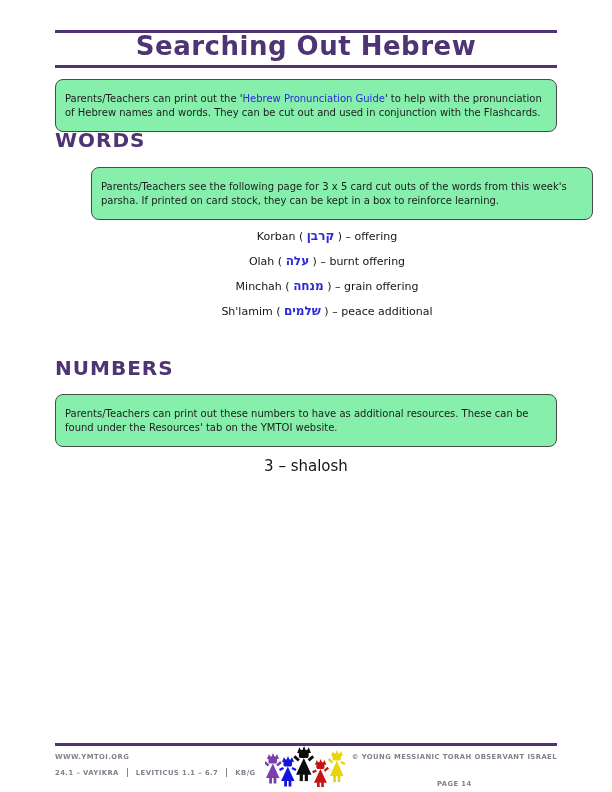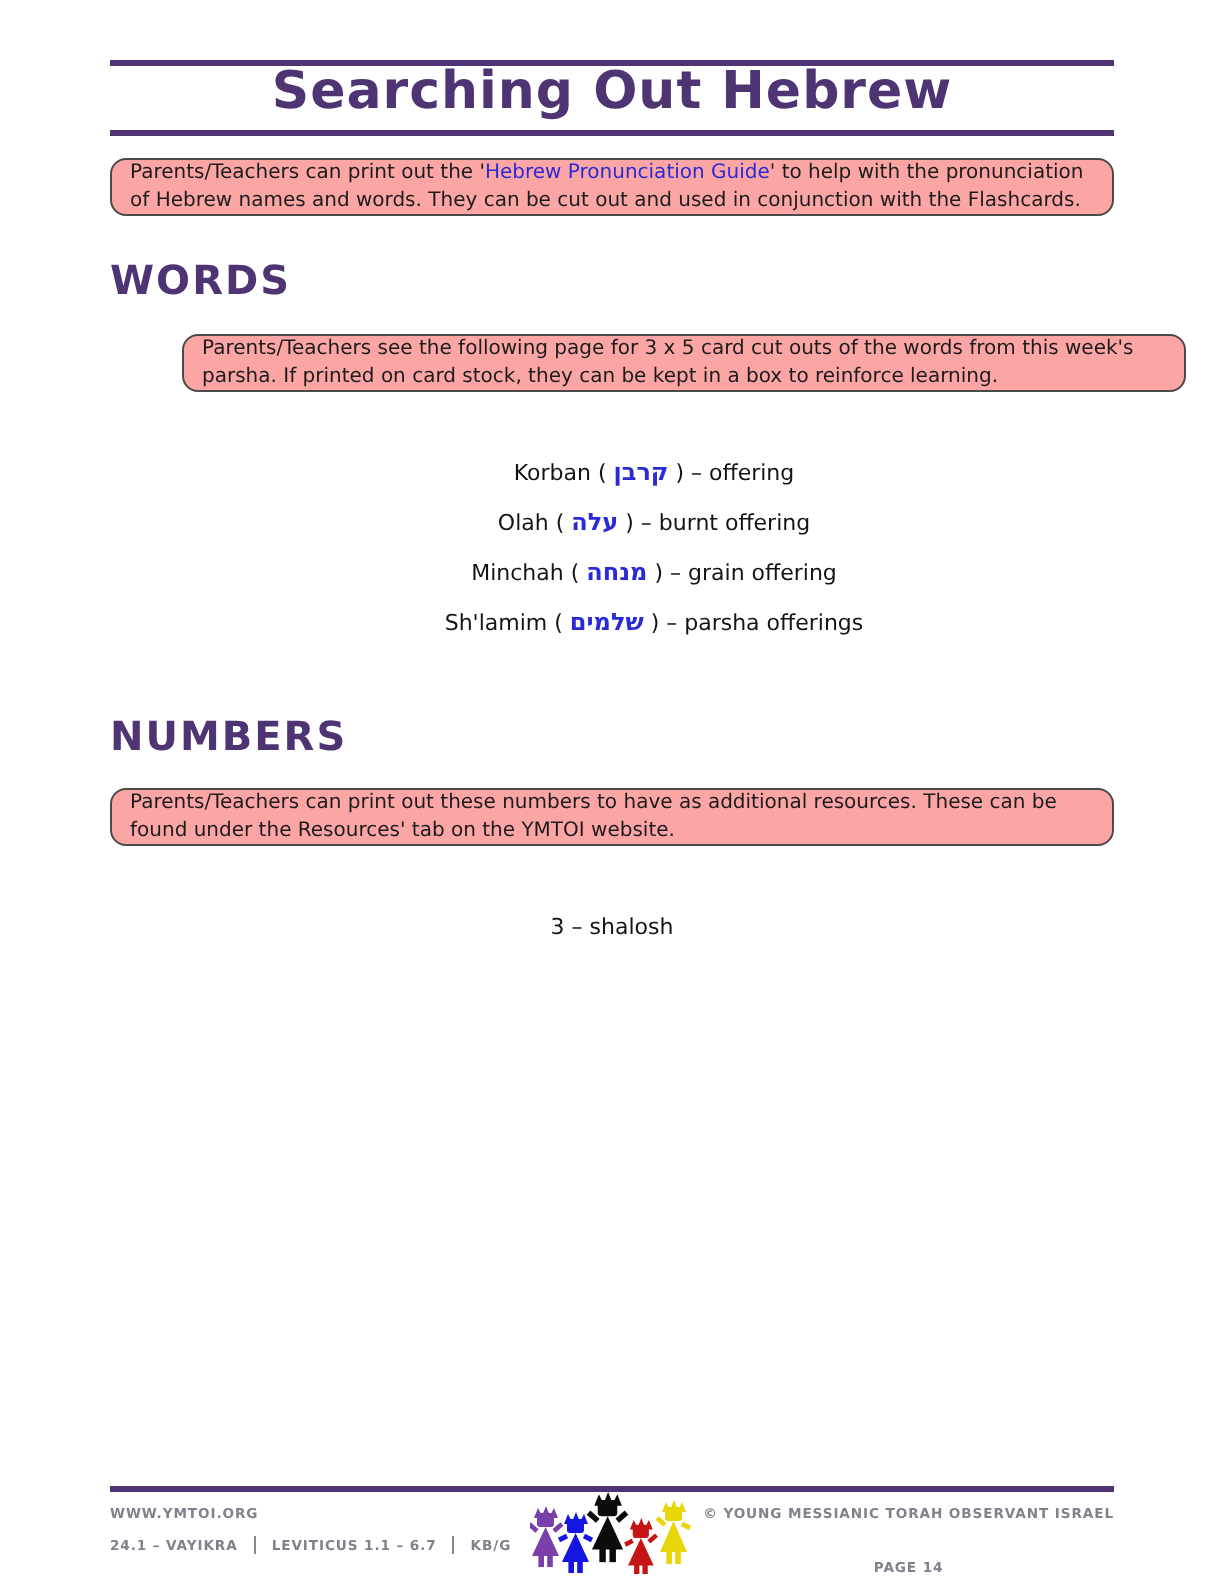--- a/index.html
+++ b/index.html
@@ -14,42 +14,42 @@
   .rule-top{top:30px;height:3px;}
   .rule-mid{top:65px;height:3px;}
   .page-title{
     position:absolute;top:31px;left:55px;width:502px;margin:0;
     text-align:center;font-size:26px;font-weight:bold;color:#4e3473;
     letter-spacing:0.5px;
   }
   .note-box{
     position:absolute;left:55px;width:502px;box-sizing:border-box;
     border:1px solid #4a4a4a;border-radius:8px;
-    padding:0 9px;font-size:10px;line-height:13.5px;color:#1c1c1c;
-    background:#fca5a5;
+    padding:12px 9px;font-size:10px;line-height:13.5px;color:#1c1c1c;
+    background:#86efac;
   }
   .intro-box{top:79px;}
   .words-note{top:167px;margin-left:36px;}
   .numbers-note{top:394px;}
   .link{color:#2b2bd6;text-decoration:none;cursor:pointer;}
   .section-heading{
     position:absolute;left:55px;margin:0;
     font-size:20px;font-weight:bold;color:#4e3473;letter-spacing:1px;
   }
   .h-words{top:128px;}
   .h-numbers{top:356px;}
   .word-list{
     position:absolute;top:229px;left:0;width:612px;
     text-align:center;font-size:11px;color:#141414;margin-left:21px;
   }
   .word-row{margin-bottom:10px;line-height:14px;}
   .hebrew{color:#2b2bd6;font-weight:bold;font-size:12px;}
   .number-item{
     position:absolute;top:457px;left:0;width:612px;
-    text-align:center;font-size:11px;color:#141414;
+    text-align:center;font-size:15px;color:#141414;
   }
   .footer-rule{top:743px;height:2.5px;}
   .footer-left{
     position:absolute;left:55px;top:753px;
     font-size:6.8px;font-weight:bold;color:#82808c;letter-spacing:0.45px;
   }
   .footer-left .line2{margin-top:7px;display:flex;align-items:center;}
   .footer-sep{
     display:inline-block;width:1px;height:9px;background:#8a8794;
     margin:0 8px;
@@ -81,21 +81,21 @@
     <div class="word-row">
       <span>Korban ( </span><span class="hebrew">קרבן</span><span> ) – offering</span>
     </div>
     <div class="word-row">
       <span>Olah ( </span><span class="hebrew">עלה</span><span> ) – burnt offering</span>
     </div>
     <div class="word-row">
       <span>Minchah ( </span><span class="hebrew">מנחה</span><span> ) – grain offering</span>
     </div>
     <div class="word-row">
-      <span>Sh'lamim ( </span><span class="hebrew">שלמים</span><span> ) – parsha offerings</span>
+      <span>Sh'lamim ( </span><span class="hebrew">שלמים</span><span> ) – peace additional</span>
     </div>
   </div>
 
   <h2 class="section-heading h-numbers">NUMBERS</h2>
   <div class="note-box numbers-note">Parents/Teachers can print out these numbers to have as additional resources. These can be found under the Resources' tab on the YMTOI website.</div>
   <div class="number-item">3 – shalosh</div>
 
   <div class="rule footer-rule"></div>
 
   <div class="footer-left">

